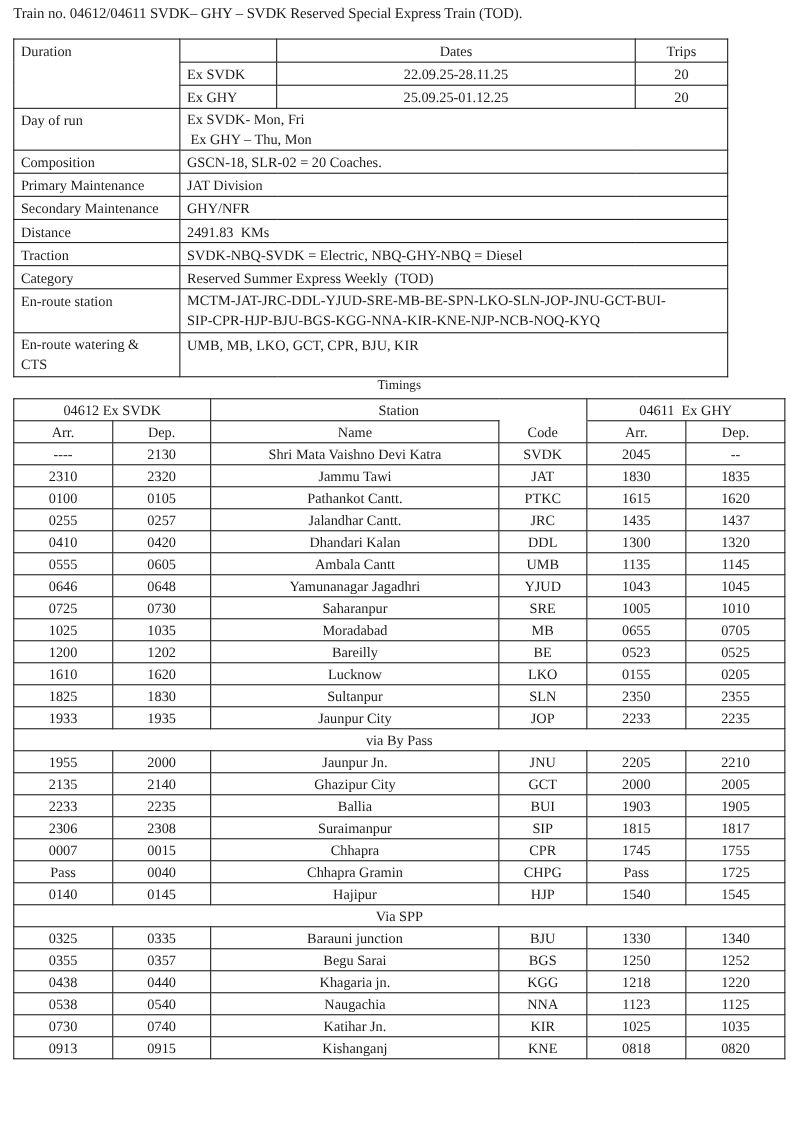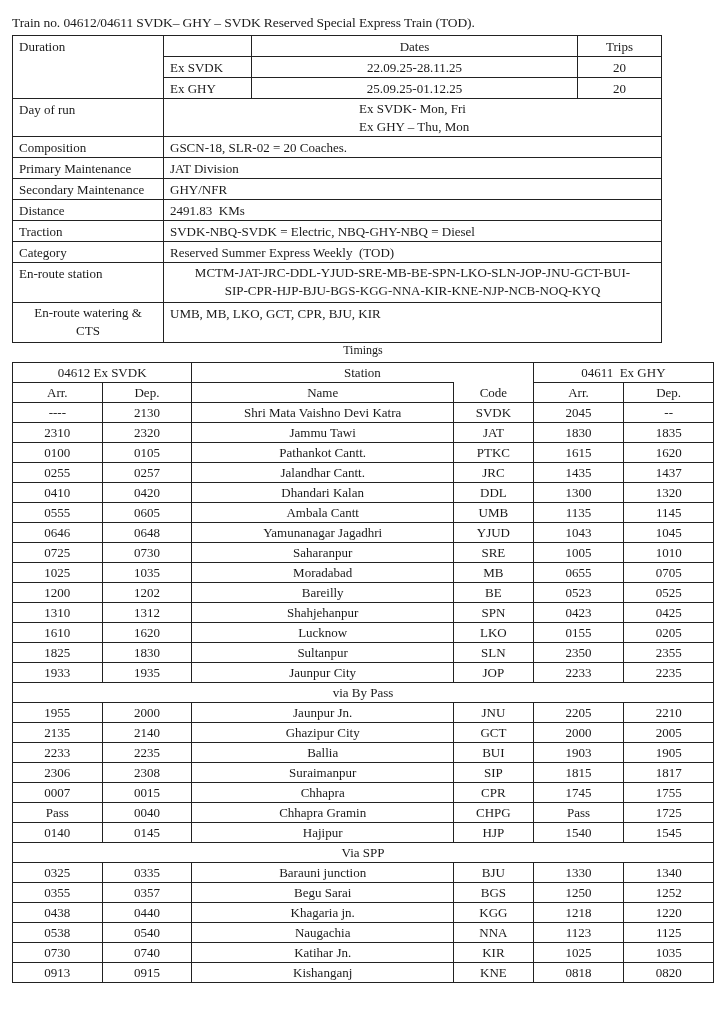--- a/index.html
+++ b/index.html
@@ -3,37 +3,37 @@
 <meta charset="utf-8">
 <style>
   html, body { margin: 0; padding: 0; background: #ffffff; }
   body {
     width: 719px; height: 1024px; overflow: hidden;
     font-family: "Liberation Serif", "DejaVu Serif", serif;
     color: #1a1a1a; font-size: 13px;
   }
   .page { position: relative; padding: 0 0 0 0; }
   .title {
-    position: absolute; left: 12px; top: 15px;
+    position: absolute; left: 12px; top: 4px;
     font-size: 13.5px; letter-spacing: -0.1px; white-space: nowrap;
   }
   table { border-collapse: collapse; table-layout: fixed; }
   td, th { border: 1px solid #222; padding: 0; font-weight: normal; }
 
   
   .info {
     position: absolute; left: 12px; top: 35px; width: 628px;
   }
   .info td { vertical-align: top; padding: 1px 6px 0 6px; line-height: 19px; height: 18px; }
   .info .c1 { width: 151px; }
   .info .c2 { width: 88px; }
   .info .c3 { width: 326px; }
   .info .c4 { width: 84px; }
   .info .center { text-align: center; }
-  .info .twoline { line-height: 18px; text-align: center; }
+  .info .twoline { line-height: 18px; }
 
   .timings-label {
     position: absolute; left: 12px; top: 343px; width: 702px;
     text-align: center; font-size: 12px;
   }
 
   
   .tt {
     position: absolute; left: 12px; top: 362px; width: 702px;
   }
@@ -227,28 +227,20 @@
         </tr>
         <tr>
           <td>1200</td>
           <td>1202</td>
           <td>Bareilly</td>
           <td>BE</td>
           <td>0523</td>
           <td>0525</td>
         </tr>
         <tr>
-          <td>1310</td>
-          <td>1312</td>
-          <td>Shahjehanpur</td>
-          <td>SPN</td>
-          <td>0423</td>
-          <td>0425</td>
-        </tr>
-        <tr>
           <td>1610</td>
           <td>1620</td>
           <td>Lucknow</td>
           <td>LKO</td>
           <td>0155</td>
           <td>0205</td>
         </tr>
         <tr>
           <td>1825</td>
           <td>1830</td>

